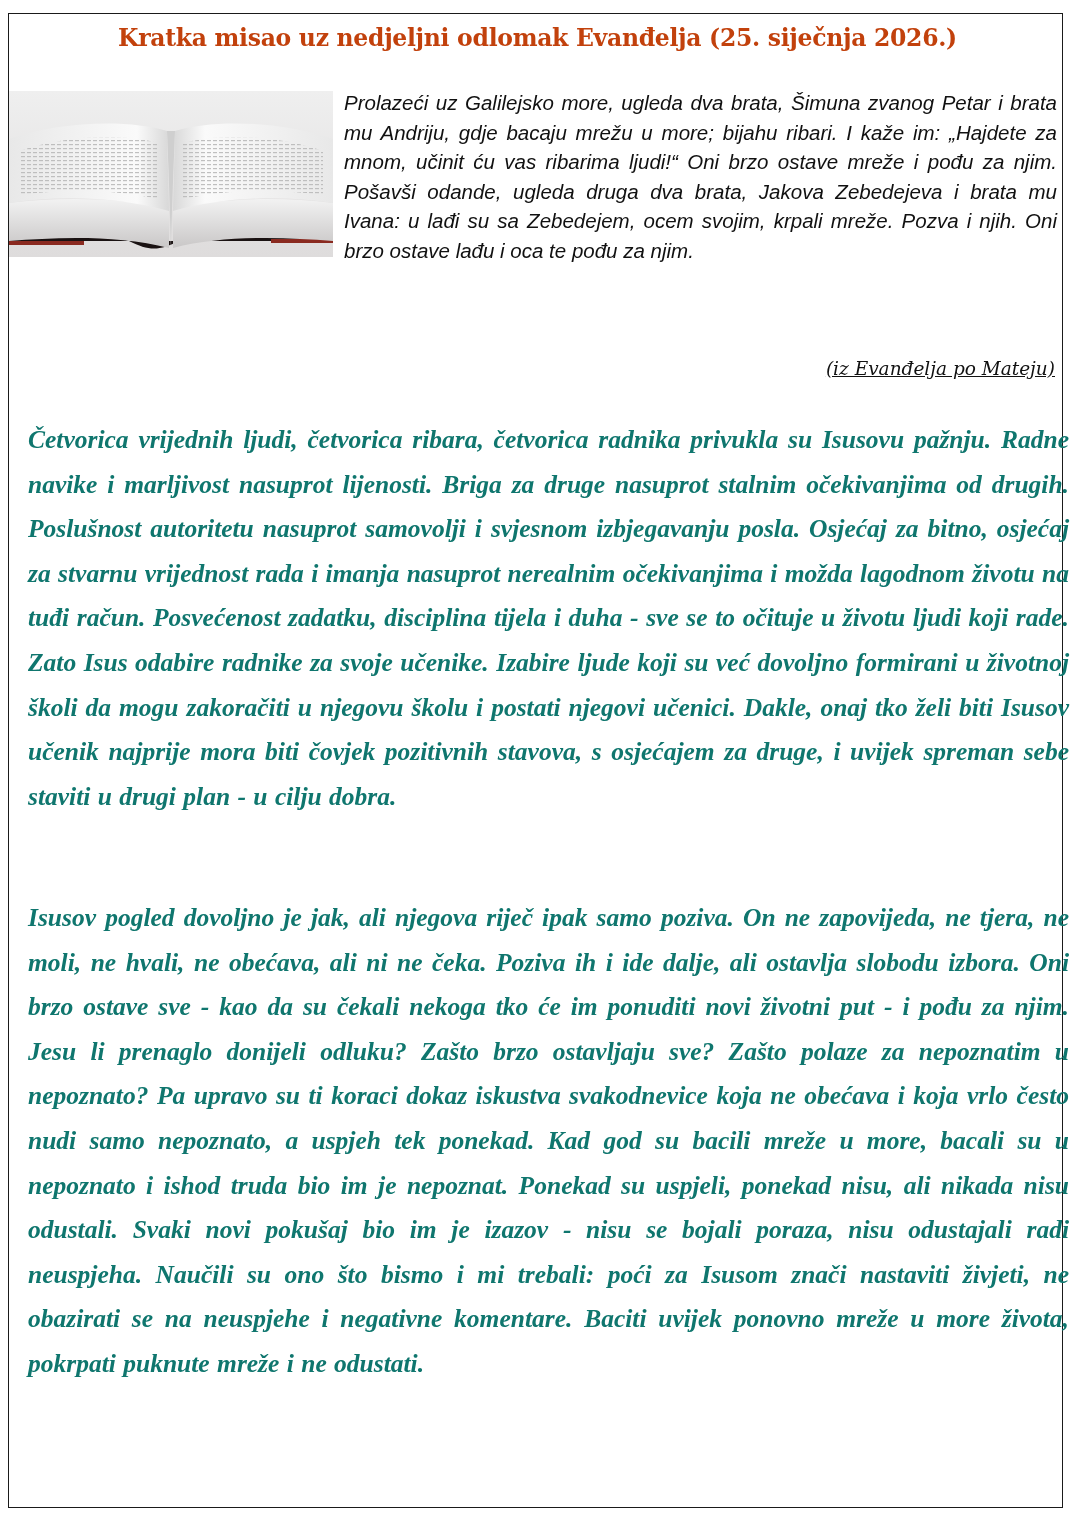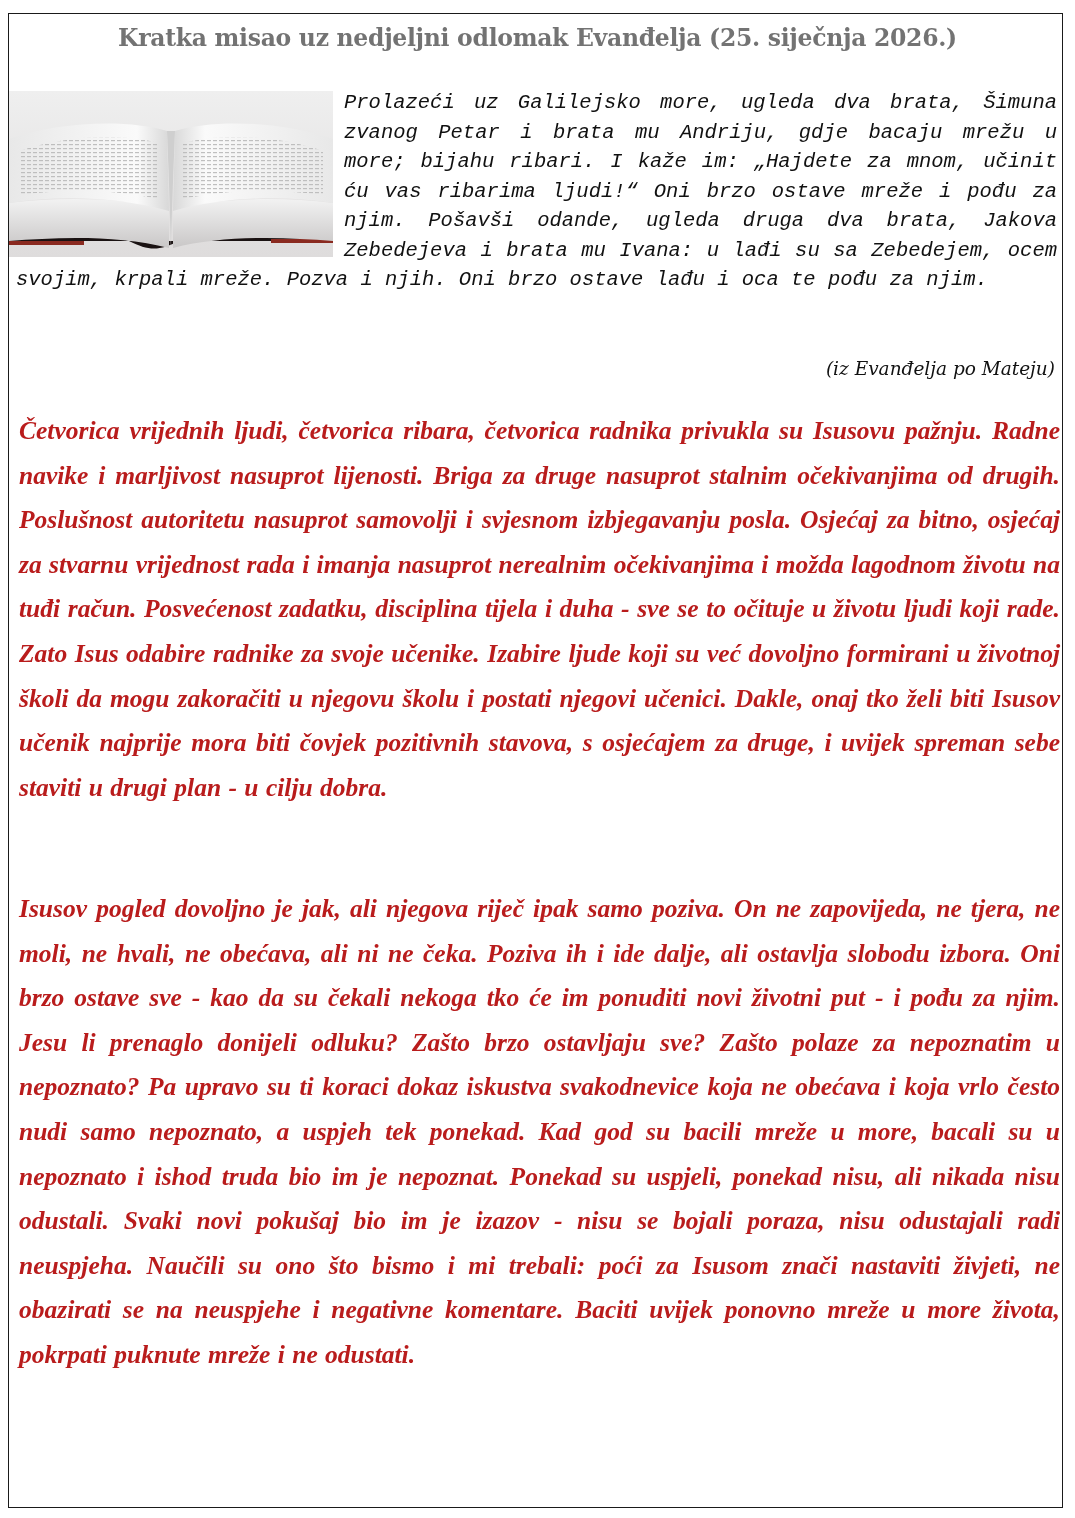--- a/index.html
+++ b/index.html
@@ -25,38 +25,38 @@
     .title {
       position: absolute;
       left: 0;
       top: 24px;
       width: 1075px;
       text-align: center;
       font-family: "DejaVu Serif", serif;
       font-weight: bold;
       font-size: 23.5px;
       letter-spacing: -0.3px;
-      color: #737373;
+      color: #c2410c;
       margin: 0;
     }
     .book-image {
       position: absolute;
       left: 9px;
       top: 91px;
       width: 324px;
       height: 166px;
       overflow: hidden;
       background: linear-gradient(#ececec, #e2e2e2);
     }
     .gospel {
       position: absolute;
       left: 16px;
       top: 88px;
       width: 1041px;
-      font-family: Liberation Mono, monospace;
+      font-family: Liberation Sans, sans-serif;
       font-style: italic;
       font-size: 20.5px;
       line-height: 29.5px;
       color: #111;
       text-align: justify;
       margin: 0;
     }
     .gospel .float-spacer {
       float: left;
       width: 324px;
@@ -65,34 +65,35 @@
     }
     .citation {
       position: absolute;
       right: 20px;
       top: 358px;
       font-family: "DejaVu Serif", serif;
       font-style: italic;
       font-size: 18.5px;
       color: #111;
       margin: 0;
+      text-decoration: underline;
     }
     .reflection {
       position: absolute;
       left: 16px;
       width: 1041px;
       font-family: "Liberation Serif", serif;
       font-style: italic;
       font-weight: bold;
       font-size: 25.5px;
       line-height: 44.6px;
-      color: #b91c1c;
+      color: #0f766e;
       text-align: justify;
       text-align-last: left;
-      margin: 3px;
+      margin: 12px;
       word-spacing: 1px;
     }
     .reflection.p1 { top: 406px; }
     .reflection.p2 { top: 884px; }
   </style>
 </head>
 <body>
 
 <div class="frame"></div>
 

